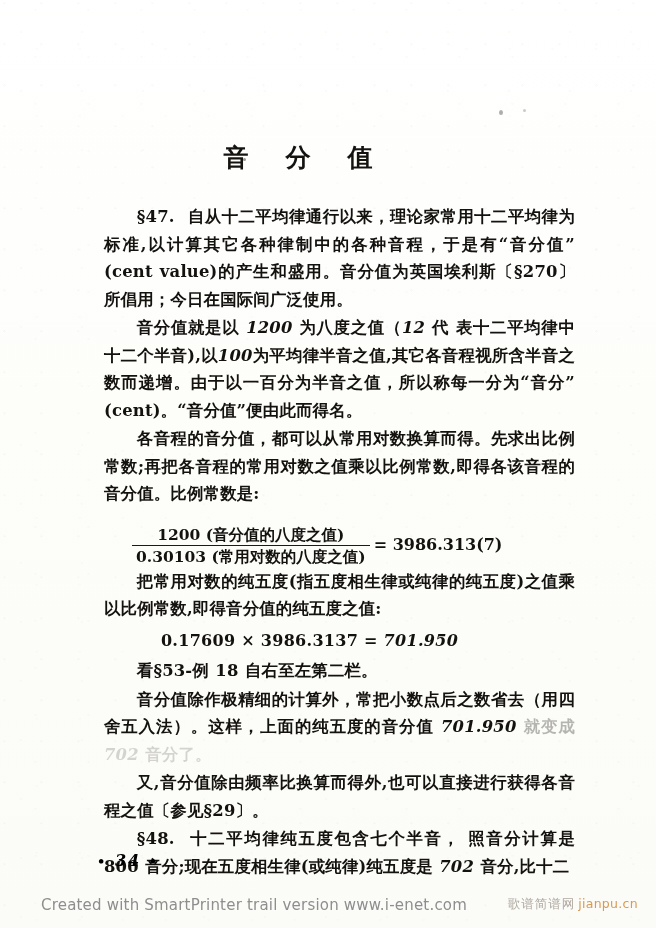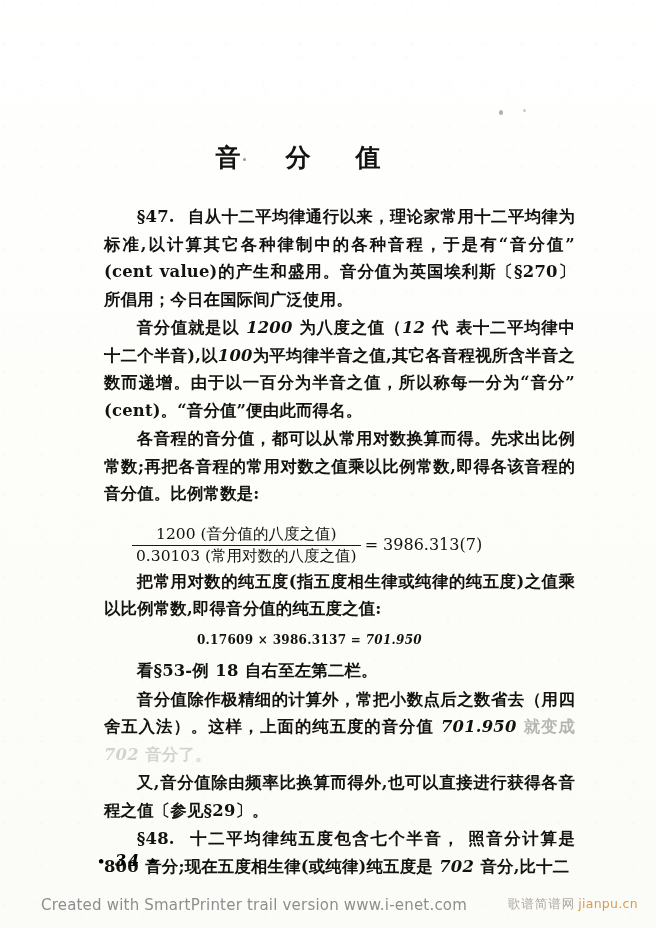--- a/index.html
+++ b/index.html
@@ -52,21 +52,21 @@
     position: absolute;
     left: 0;
     top: 141px;
     width: 596px;
     text-align: center;
     font-size: 25px;
     font-weight: 700;
     letter-spacing: 15px;
     text-indent: 15px;
     color: #15130f;
-    font-family: Liberation Mono, monospace;
+    font-family: Liberation Sans, sans-serif;
   }
 
   
   .body-text {
     position: absolute;
     left: 104px;
     top: 203px;
     width: 471px;
     font-size: 16.4px;
     line-height: 27.5px;
@@ -93,21 +93,21 @@
     font-weight: 700;
   }
 
   
   .eq-fraction {
     margin: 17px 0 2px 0;
     display: flex;
     align-items: center;
     justify-content: flex-start;
     padding-left: 28px;
-    font-weight: 400;
+    font-weight: 700;
     font-size: 15.5px;
   }
   .frac {
     display: inline-flex;
     flex-direction: column;
     text-align: center;
     line-height: 19px;
   }
   .frac .num {
     border-bottom: 1.6px solid #1a1a1a;
@@ -123,21 +123,21 @@
     padding-left: 4px;
     align-self: center;
     font-size: 16px;
   }
 
   
   .eq-line {
     margin: 4px 0 3px 0;
     text-align: center;
     font-weight: 700;
-    font-size: 12px;
+    font-size: 16px;
     letter-spacing: .3px;
     padding-right: 60px;
   }
 
   
   .fade-1 { opacity: .30; }
   .fade-2 { opacity: .17; }
 
   
   .page-number {

